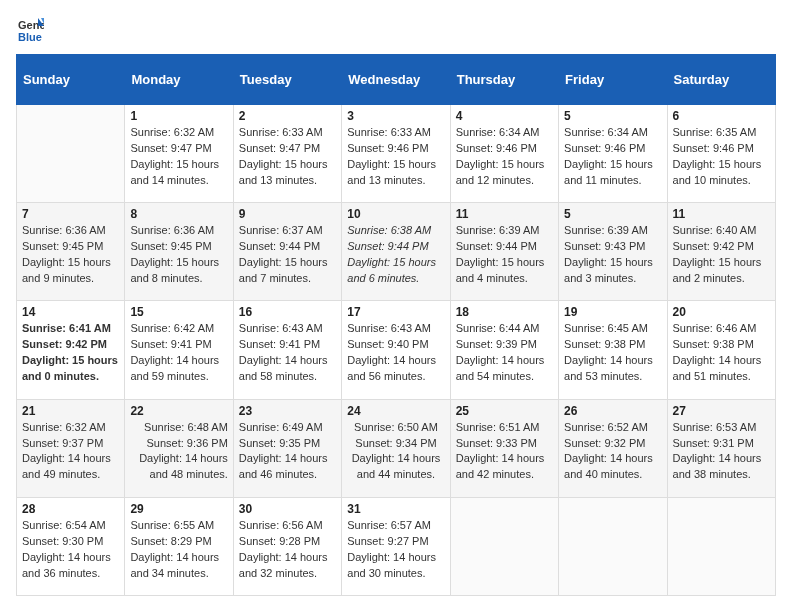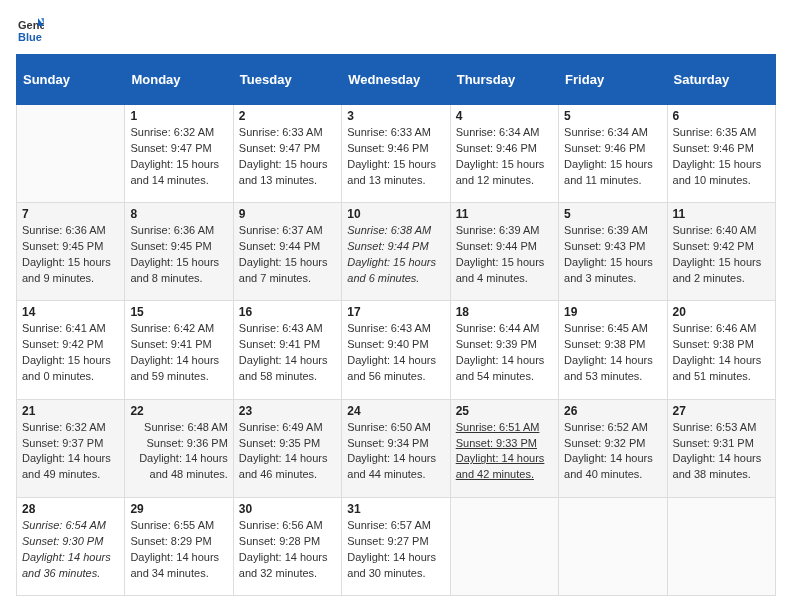--- a/index.html
+++ b/index.html
@@ -215,21 +215,21 @@
             <span class="day-num">11</span>
             <div class="day-info" style="white-space: pre-line;">Sunrise: 6:40 AM
 Sunset: 9:42 PM
 Daylight: 15 hours
 and 2 minutes.</div>
           </td>
         </tr>
         <tr>
           <td>
             <span class="day-num">14</span>
-            <div class="day-info" style="white-space: pre-line;">Sunrise: 6:41 AM
+            <div class="day-info" style="white-space: pre-line; font-weight: bold;">Sunrise: 6:41 AM
 Sunset: 9:42 PM
 Daylight: 15 hours
 and 0 minutes.</div>
           </td>
           <td>
             <span class="day-num">15</span>
             <div class="day-info" style="white-space: pre-line;">Sunrise: 6:42 AM
 Sunset: 9:41 PM
 Daylight: 14 hours
 and 59 minutes.</div>
@@ -287,28 +287,28 @@
           </td>
           <td>
             <span class="day-num">23</span>
             <div class="day-info" style="white-space: pre-line;">Sunrise: 6:49 AM
 Sunset: 9:35 PM
 Daylight: 14 hours
 and 46 minutes.</div>
           </td>
           <td>
             <span class="day-num">24</span>
-            <div class="day-info" style="white-space: pre-line;">Sunrise: 6:50 AM
+            <div class="day-info" style="white-space: pre-line; text-align: center;">Sunrise: 6:50 AM
 Sunset: 9:34 PM
 Daylight: 14 hours
 and 44 minutes.</div>
           </td>
           <td>
             <span class="day-num">25</span>
-            <div class="day-info" style="white-space: pre-line; text-decoration: underline;">Sunrise: 6:51 AM
+            <div class="day-info" style="white-space: pre-line;">Sunrise: 6:51 AM
 Sunset: 9:33 PM
 Daylight: 14 hours
 and 42 minutes.</div>
           </td>
           <td>
             <span class="day-num">26</span>
             <div class="day-info" style="white-space: pre-line;">Sunrise: 6:52 AM
 Sunset: 9:32 PM
 Daylight: 14 hours
 and 40 minutes.</div>
@@ -317,21 +317,21 @@
             <span class="day-num">27</span>
             <div class="day-info" style="white-space: pre-line;">Sunrise: 6:53 AM
 Sunset: 9:31 PM
 Daylight: 14 hours
 and 38 minutes.</div>
           </td>
         </tr>
         <tr>
           <td>
             <span class="day-num">28</span>
-            <div class="day-info" style="white-space: pre-line; font-style: italic;">Sunrise: 6:54 AM
+            <div class="day-info" style="white-space: pre-line;">Sunrise: 6:54 AM
 Sunset: 9:30 PM
 Daylight: 14 hours
 and 36 minutes.</div>
           </td>
           <td>
             <span class="day-num">29</span>
             <div class="day-info" style="white-space: pre-line;">Sunrise: 6:55 AM
 Sunset: 8:29 PM
 Daylight: 14 hours
 and 34 minutes.</div>

